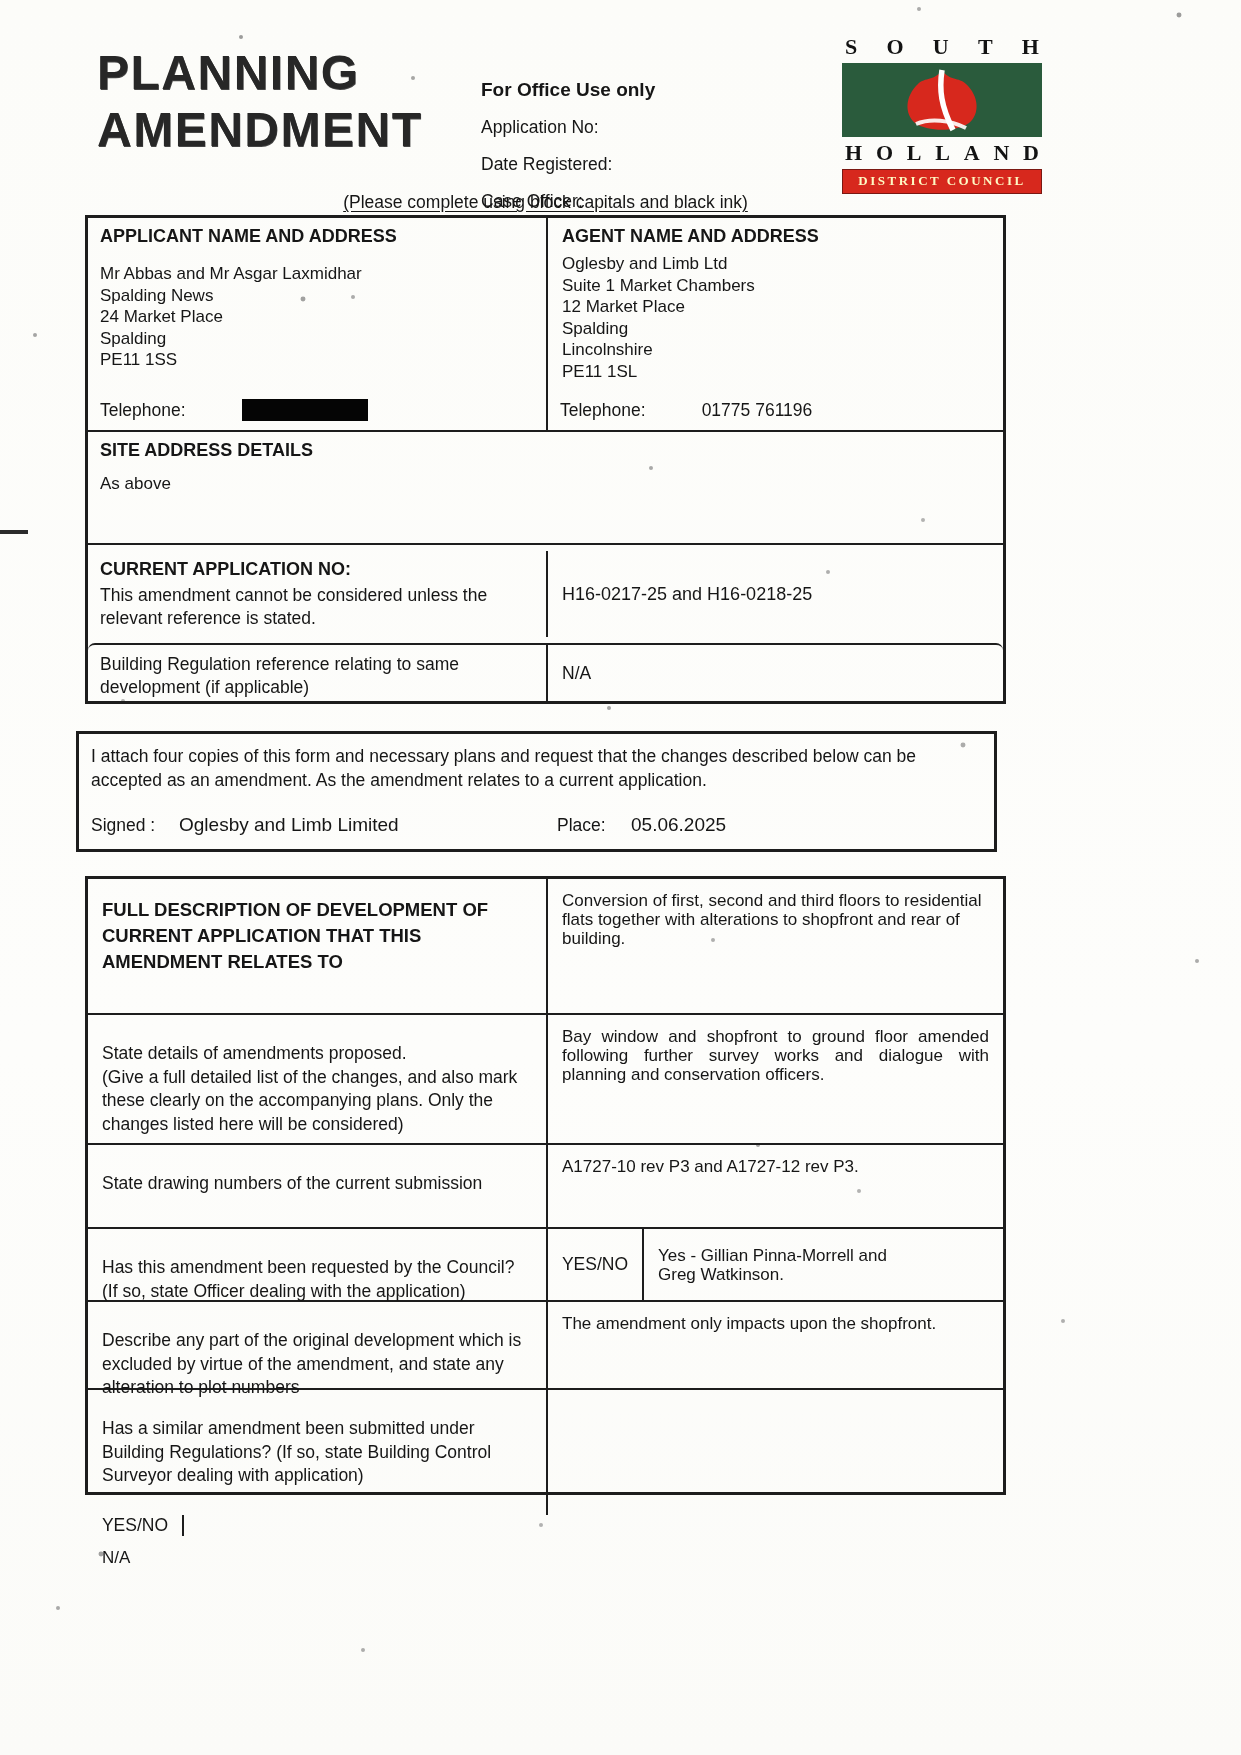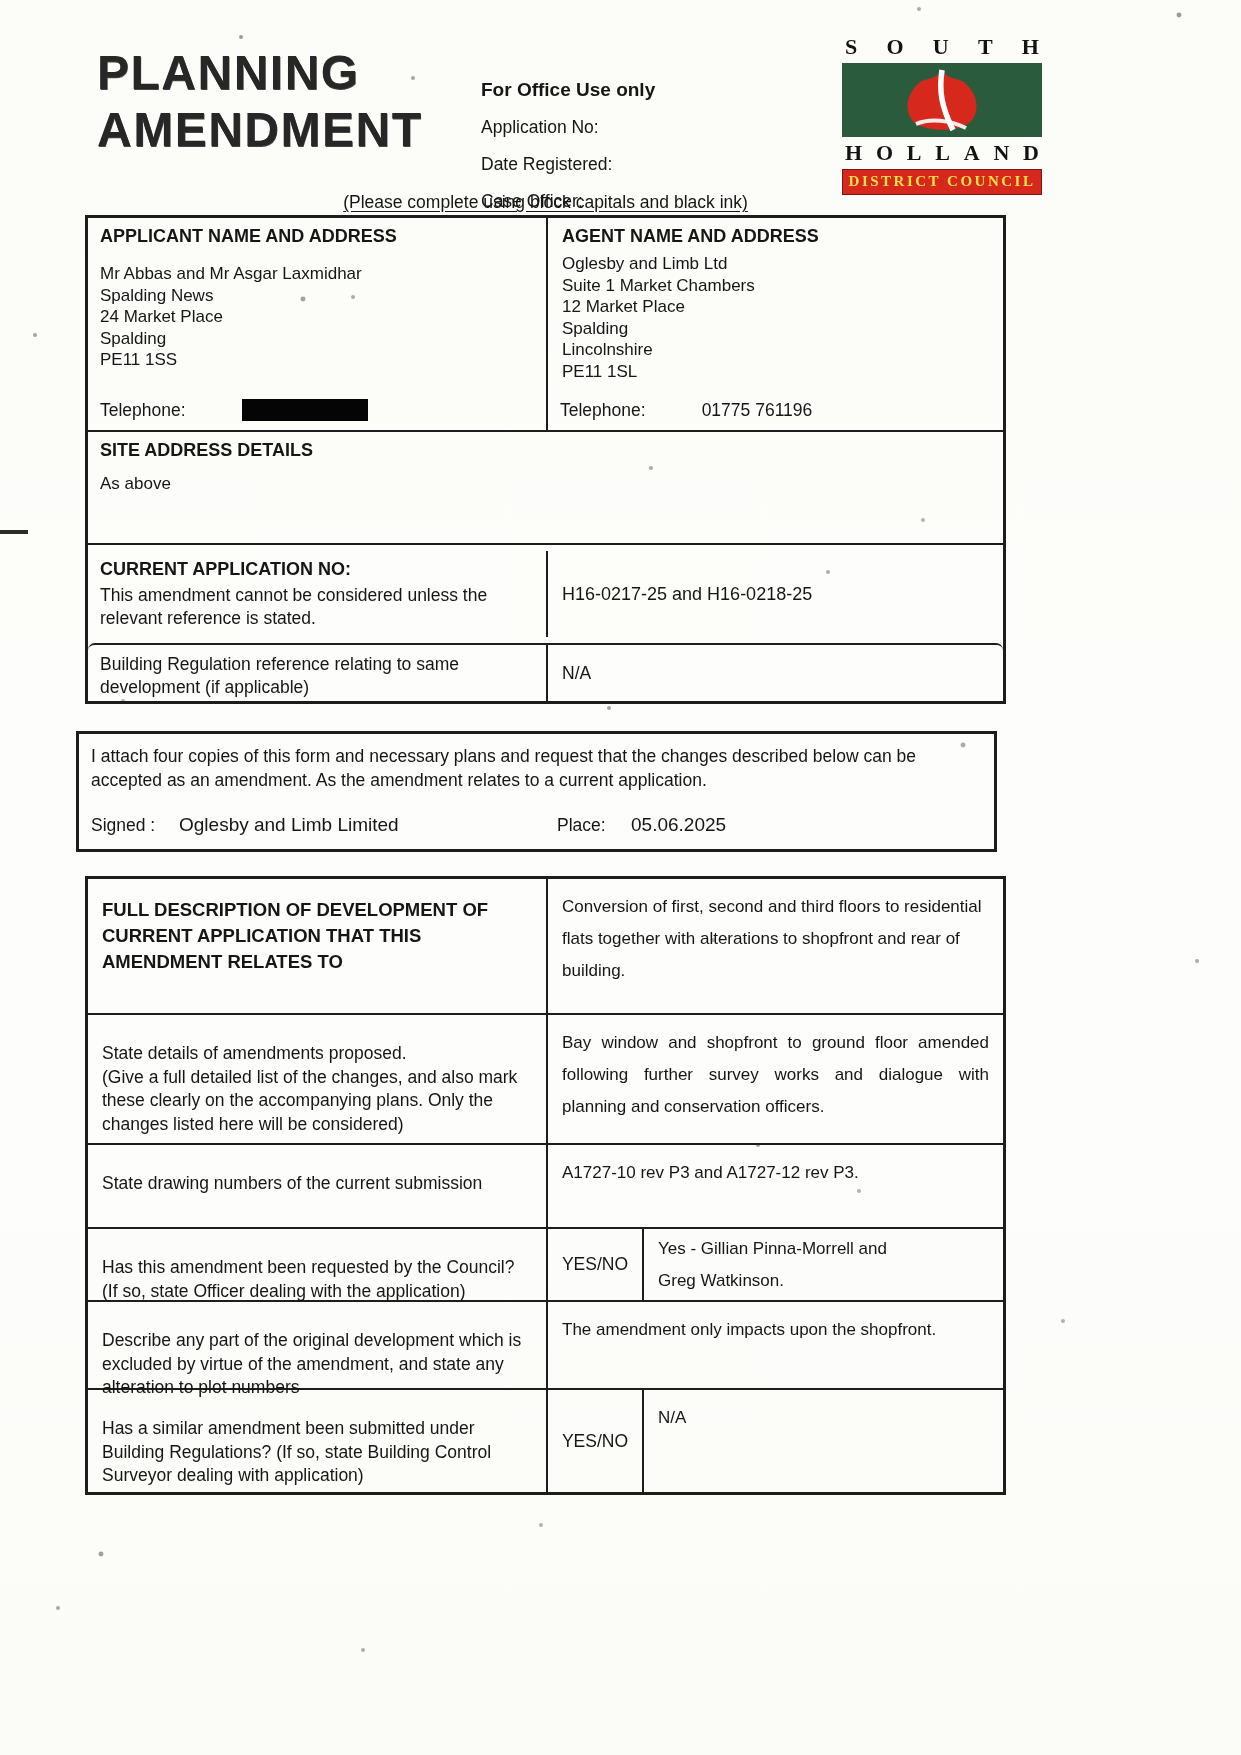--- a/index.html
+++ b/index.html
@@ -28,22 +28,22 @@
            letter-spacing: 1.5px; line-height: 57px; color: #272727; text-shadow: .5px .5px 0 #454545; }
   .office-use { position: absolute; left: 481px; top: 46px; margin-top: 33px; }
   .ou-heading { font-size: 19px; font-weight: 700; margin-bottom: 16px; }
   .ou-field { font-size: 17.5px; margin-bottom: 16px; }
 
   .logo { position: absolute; left: 842px; top: 34px; width: 200px; }
   .logo-word { display: flex; justify-content: space-between; font-family: "Liberation Serif", serif;
                font-weight: 700; font-size: 22px; color: #131313; padding: 0 3px; }
   .logo-emblem { height: 74px; margin: 3px 0; background: #2a5b3c; display: flex;
                  align-items: center; justify-content: center; }
-  .logo-banner { margin-top: 3px; background: #d7281d; color: #fde047; font-family: "Liberation Serif", serif;
-                 font-weight: 700; font-size: 15px; letter-spacing: 2.5px; text-align: center;
+  .logo-banner { margin-top: 3px; background: #d7281d; color: #fef9c3; font-family: "Liberation Serif", serif;
+                 font-weight: 700; font-size: 13px; letter-spacing: 2.5px; text-align: center;
                  padding: 3px 0 4px; border: 1px solid #7a1812; }
 
   .instruction { position: absolute; left: 85px; width: 921px; top: 192px; text-align: center;
                  font-size: 17.5px; text-decoration: underline; text-underline-offset: 3px; }
 
   
   .main-table { position: absolute; left: 85px; top: 215px; width: 921px; border: 3px solid #1d1d1d; }
   .mt-row { display: flex; border-top: 2px solid #1d1d1d; }
   .mt-row:first-child { border-top: none; }
   .cell-left { width: 460px; border-right: 2px solid #1d1d1d; position: relative; padding: 8px 12px; }
@@ -74,26 +74,26 @@
   .date-label { position: absolute; left: 478px; bottom: 13px; font-size: 17.5px; }
   .date-value { position: absolute; left: 552px; bottom: 13px; font-size: 19px; }
 
   
   .details-table { position: absolute; left: 85px; top: 876px; width: 921px; border: 3px solid #1d1d1d; }
   .drow { display: flex; border-top: 2px solid #1d1d1d; }
   .drow:first-child { border-top: none; }
   .dleft { width: 460px; border-right: 2px solid #1d1d1d; padding: 27px 14px;
            font-size: 17.5px; line-height: 23.5px; white-space: pre-line; }
   .dleft.bold { font-weight: 700; font-size: 18.5px; line-height: 26px; padding-top: 18px; }
-  .dright { flex: 1; padding: 12px 14px; font-size: 17px; line-height: 32px; }
+  .dright { flex: 1; padding: 12px 14px; font-size: 17px; line-height: 19px; }
   .dright.justify { text-align: justify; }
   .dchoice { width: 96px; border-right: 2px solid #1d1d1d; display: flex; align-items: center;
              justify-content: center; font-size: 17.5px; }
   .r1 { height: 134px; } .r2 { height: 130px; } .r3 { height: 84px; }
-  .r4 { height: 73px; }  .r5 { height: 88px; }  .r6 { height: 104px; }
+  .r4 { height: 73px; }  .r5 { height: 88px; }  .r6 { height: 104px; flex-direction: column; }
   .answer-center { display: flex; align-items: center; }
   .answer-center .inner { max-width: 240px; }
 </style>
 </head>
 <body>
 
 <div class="page">
   <div class="speckles"></div>
   <div class="edge-mark"></div>
 

